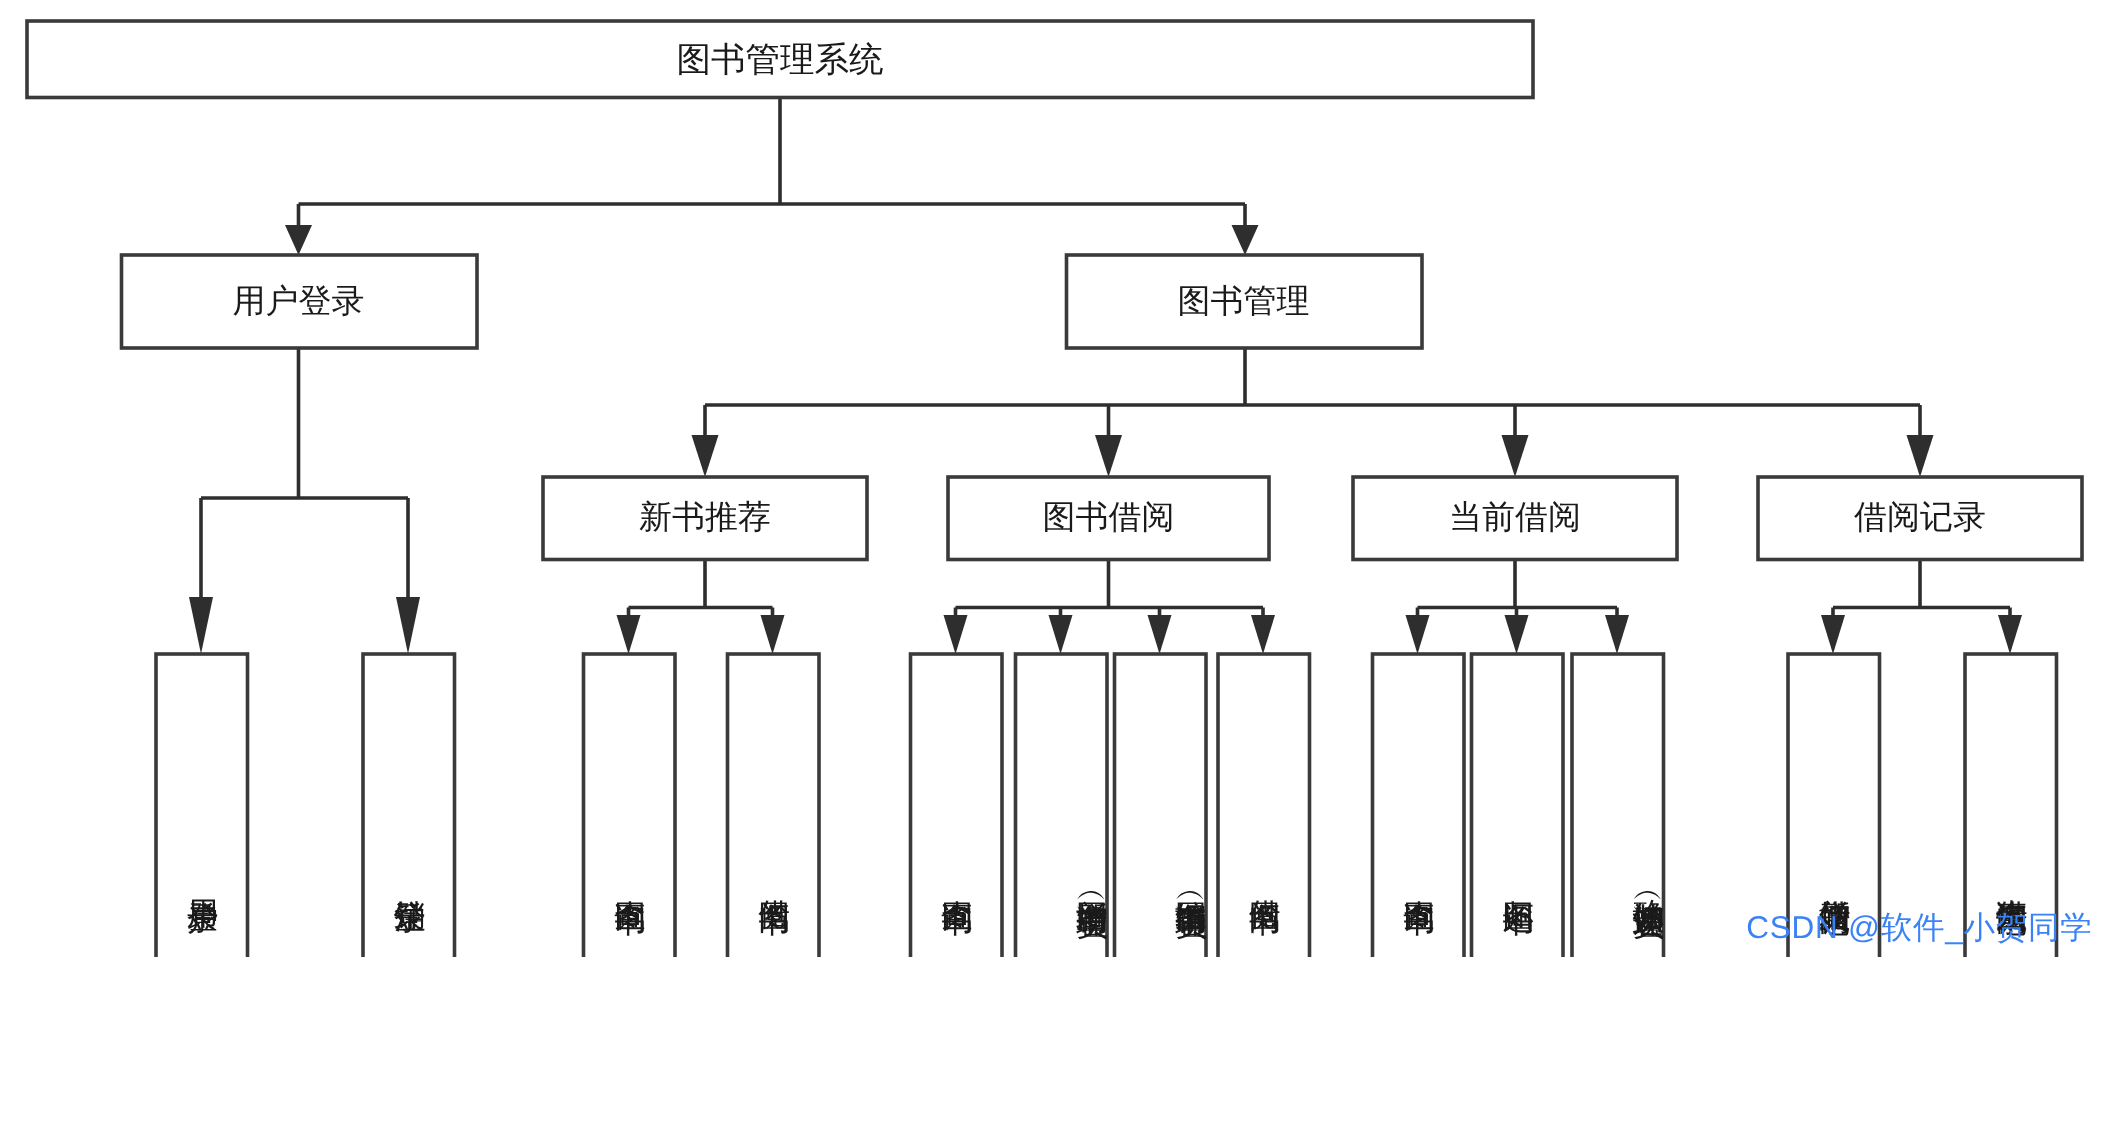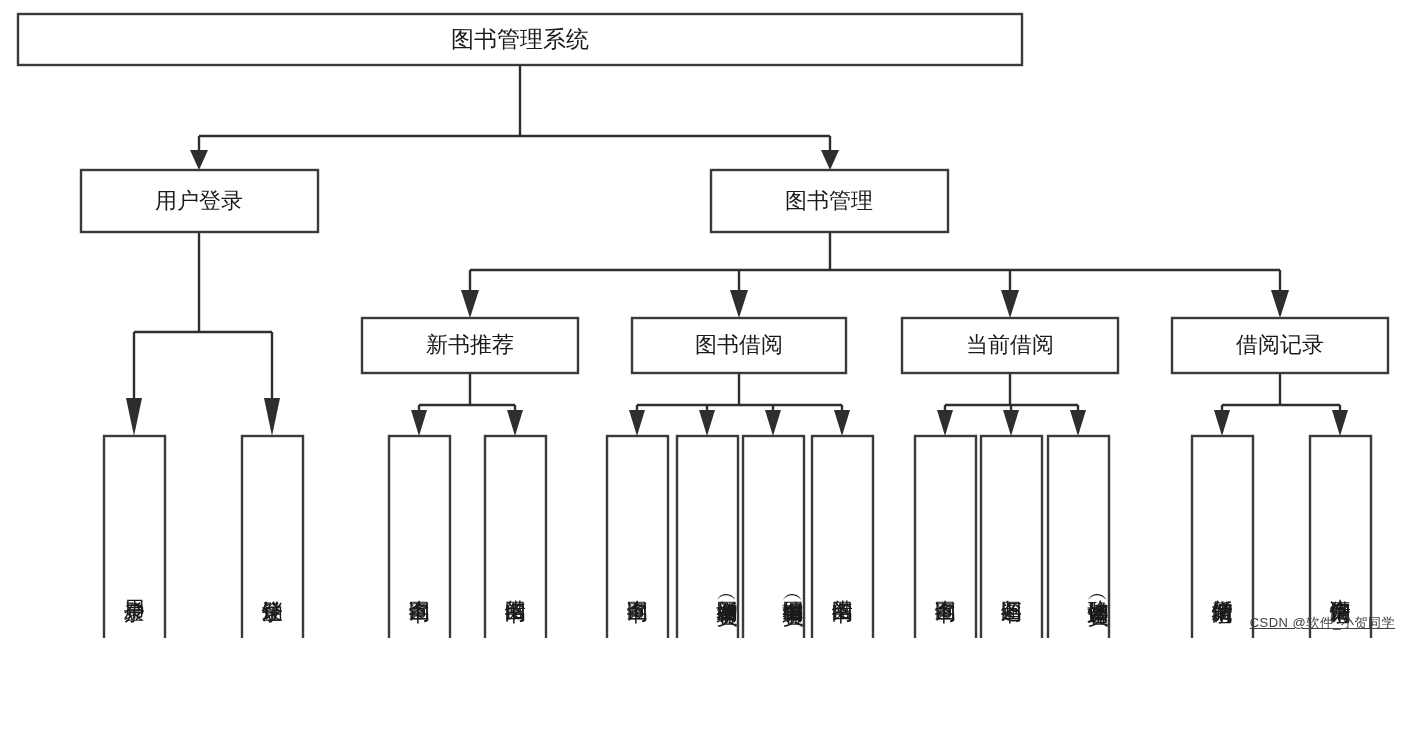--- a/index.html
+++ b/index.html
@@ -64,25 +64,24 @@
     color: #1a1a1a;
     letter-spacing: 1px;
     white-space: nowrap;
     pointer-events: none;
   }
   #watermark {
     position: absolute;
     right: 10px;
     bottom: 6px;
     font-family: "Liberation Sans", "DejaVu Sans", sans-serif;
-    font-size: 13px;
-    color: #404040;
+    font-size: 21px;
+    color: #3b82f6;
     letter-spacing: 0.5px;
     white-space: nowrap;
-    text-decoration: underline;
   }
 </style>
 </head>
 <body>
 
 <div id="canvas">
 
   <svg id="diagram" viewBox="0 0 1405 747">
 
     <g>

